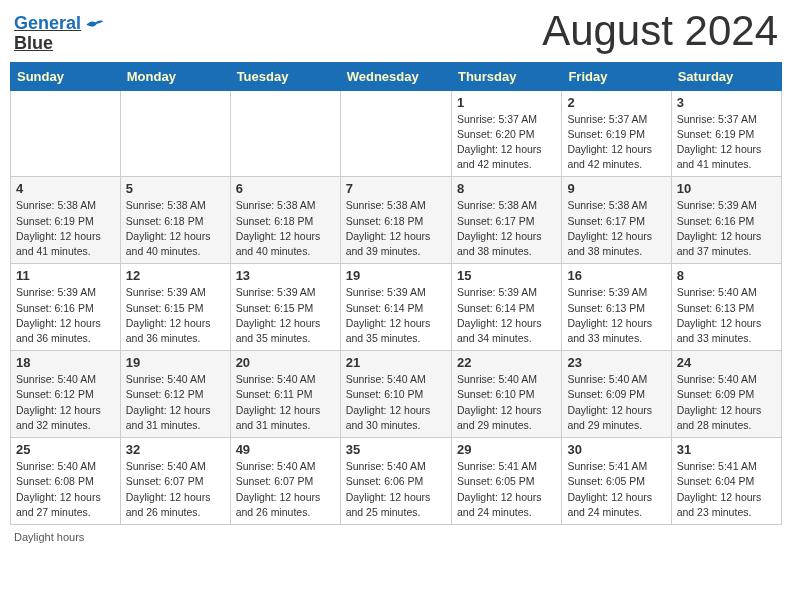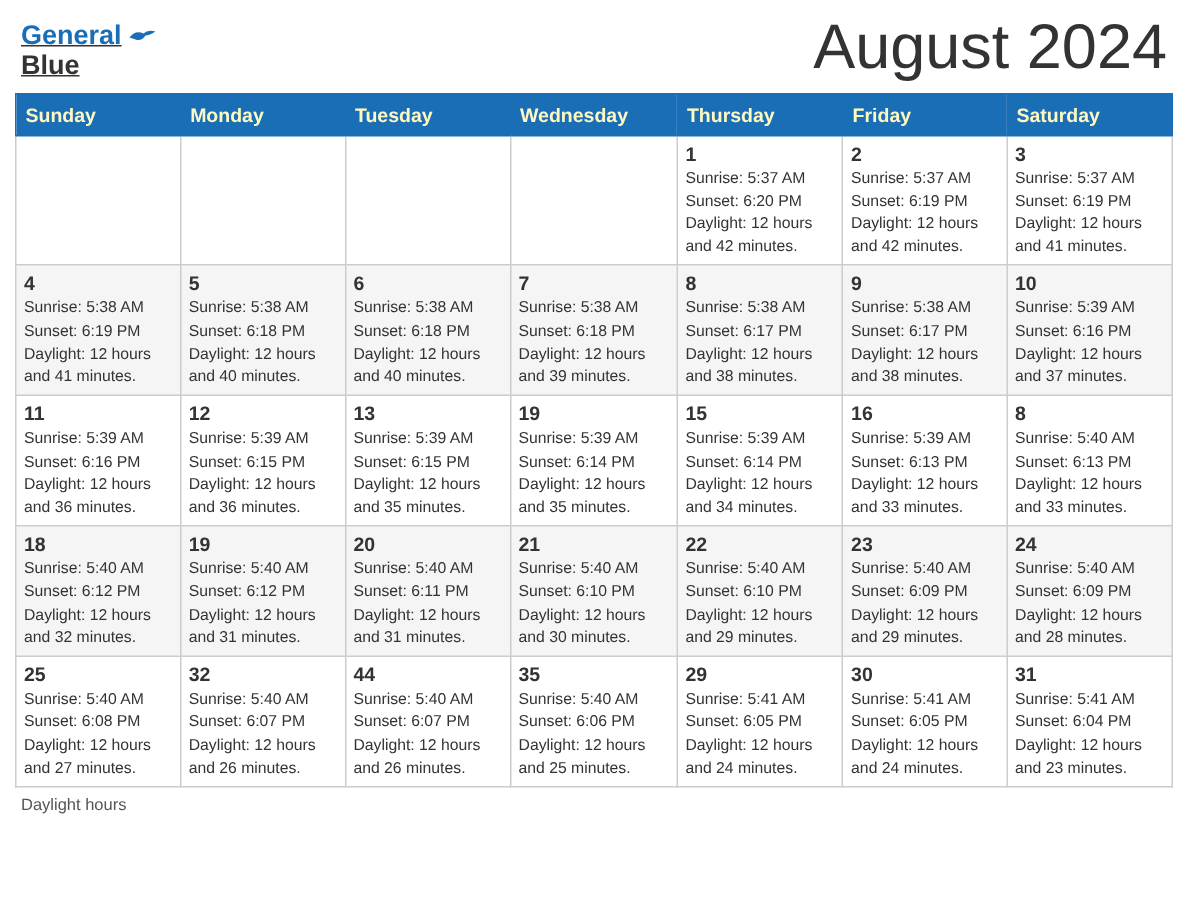--- a/index.html
+++ b/index.html
@@ -287,21 +287,21 @@
 Sunset: 6:08 PM
 Daylight: 12 hours and 27 minutes.</div>
         </td>
         <td>
           <span class="day-num">32</span>
           <div class="day-info" style="white-space: pre-line;">Sunrise: 5:40 AM
 Sunset: 6:07 PM
 Daylight: 12 hours and 26 minutes.</div>
         </td>
         <td>
-          <span class="day-num">44</span>
+          <span class="day-num">49</span>
           <div class="day-info" style="white-space: pre-line;">Sunrise: 5:40 AM
 Sunset: 6:07 PM
 Daylight: 12 hours and 26 minutes.</div>
         </td>
         <td>
           <span class="day-num">35</span>
           <div class="day-info" style="white-space: pre-line;">Sunrise: 5:40 AM
 Sunset: 6:06 PM
 Daylight: 12 hours and 25 minutes.</div>
         </td>

